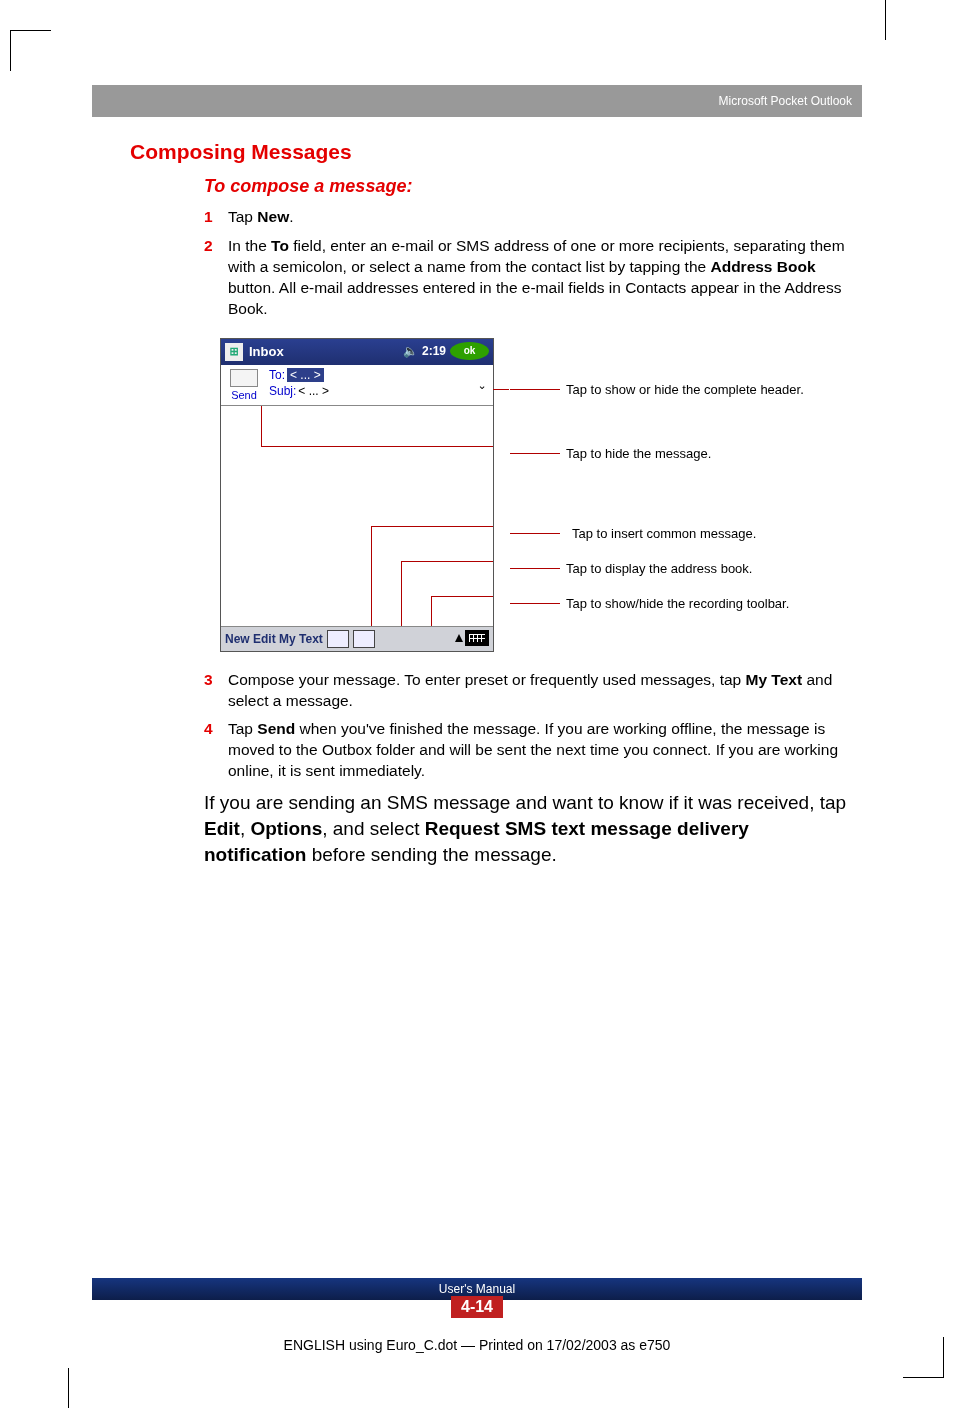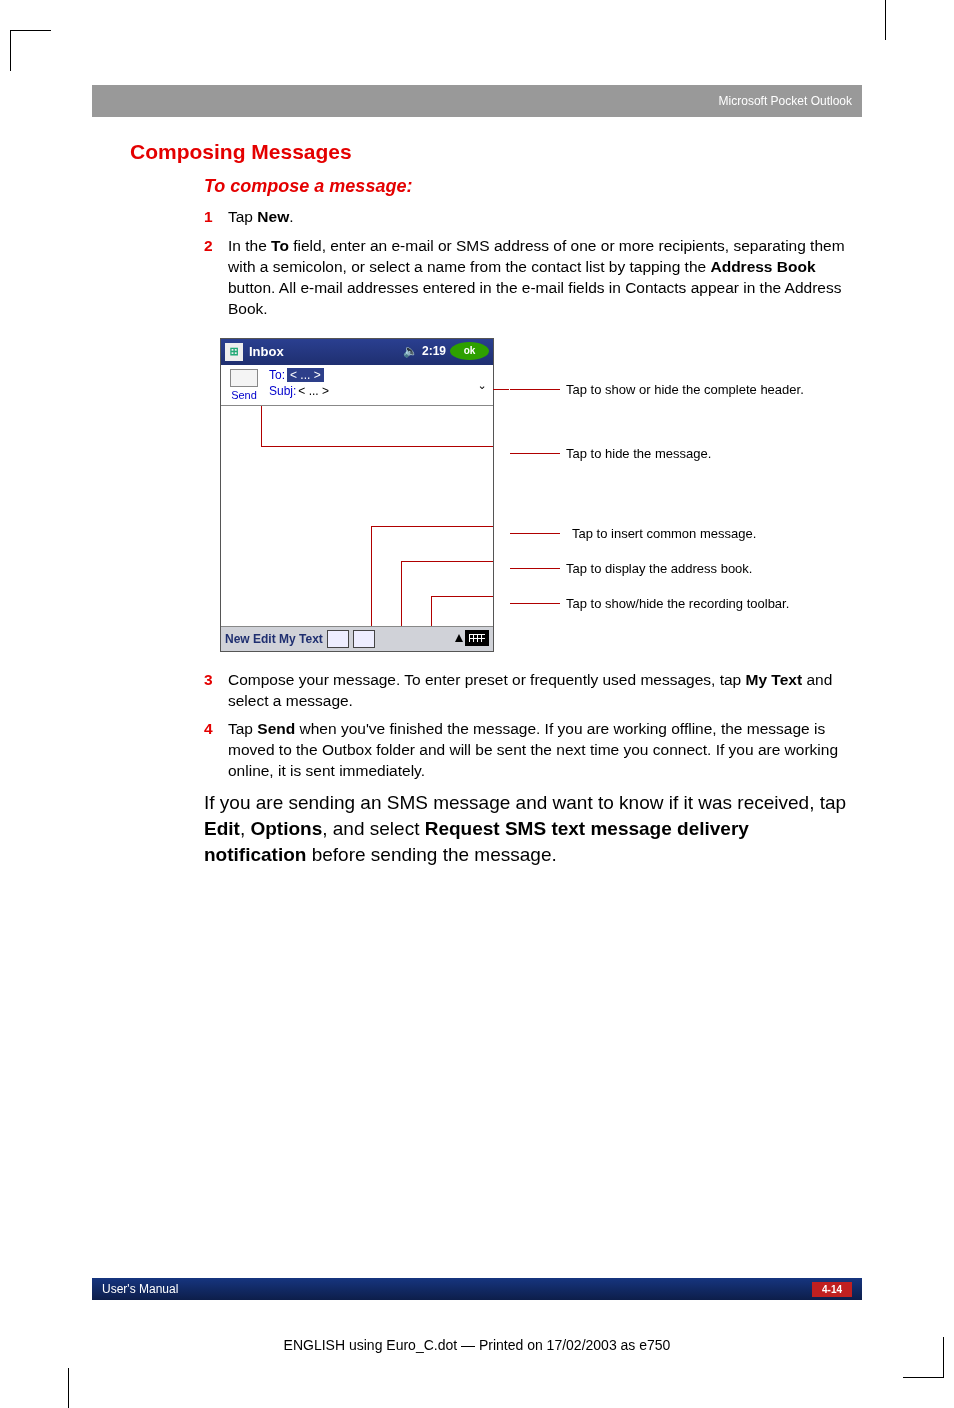--- a/index.html
+++ b/index.html
@@ -204,23 +204,24 @@
     position:absolute;
     bottom:108px;
     left:92px; right:92px;
     height:22px;
     background: linear-gradient(#16357f, #0d1e4a);
     color:#fff;
     font-size:12px;
     display:flex;align-items:center;justify-content:space-between;
     padding:4px 10px;
     box-sizing:border-box;
+    flex-direction:column;
   }
   .page-footer .right-box {
-    background:#c02020;color:#fff;padding:2px 10px;font-size:10px;font-weight:bold;
+    background:#c02020;color:#fff;padding:2px 10px;font-size:16px;font-weight:bold;
   }
 
   .print-line {
     position:absolute;
     bottom:55px;
     left:0;right:0;
     text-align:center;
     font-size:14px;
     color:#000;
   }

